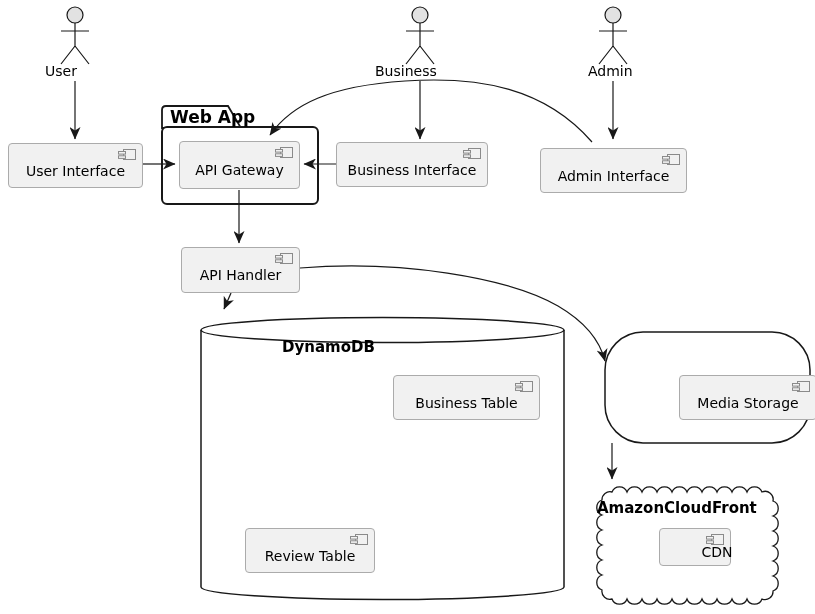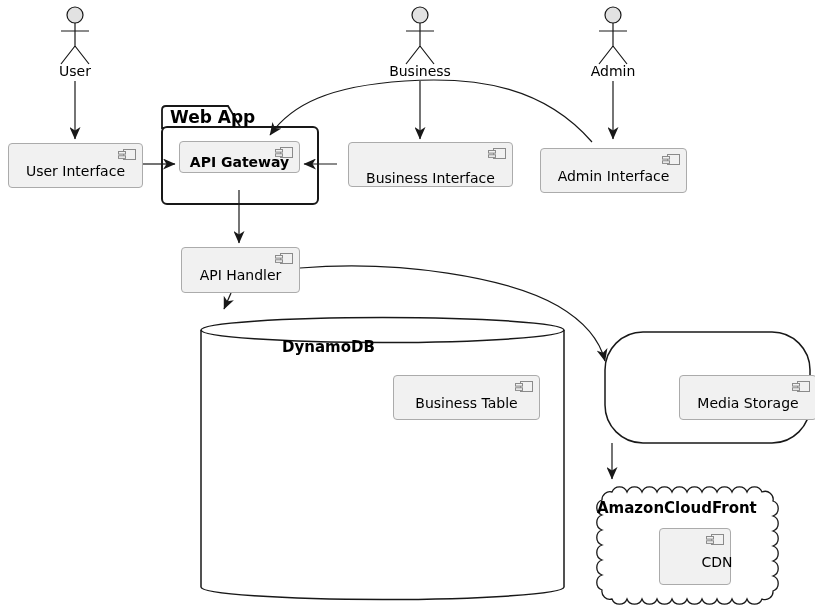--- a/index.html
+++ b/index.html
@@ -10,21 +10,21 @@
   svg.layer{position:absolute;left:0;top:0;}
   .component{
     position:absolute;background:#F1F1F1;border:1px solid #ABABAB;
     border-radius:4px;box-sizing:border-box;
     display:flex;align-items:center;justify-content:center;
     font-size:14px;padding-top:10px;
   }
   .comp-icon{position:absolute;top:4px;right:5px;line-height:0;}
   .ctitle{position:absolute;font-weight:bold;font-size:15px;text-align:left;}
   .ptitle{position:absolute;font-weight:bold;font-size:17px;}
-  .alabel{position:absolute;font-size:14px;text-align:center;}
+  .alabel{position:absolute;font-size:14px;text-align:left;}
 </style>
 </head>
 <body>
 
 <div class="canvas">
 
   <svg class="layer" width="815" height="614" viewBox="0 0 815 614">
     <defs>
       <marker id="ah" markerUnits="userSpaceOnUse" markerWidth="13" markerHeight="11" viewBox="0 0 13 11" refX="12" refY="5.5" orient="auto">
         <path d="M 0,0 L 12.5,5.5 L 0,11 L 3.5,5.5 Z" fill="#181818"></path>
@@ -94,32 +94,32 @@
     <span class="comp-icon">
       <svg width="20" height="14" viewBox="0 0 20 14" fill="#F1F1F1" stroke="#8A8A8A" stroke-width="1">
         <rect x="6.5" y="1.5" width="12" height="10" fill="none"></rect>
         <rect x="1.5" y="3.5" width="7" height="2.6"></rect>
           <rect x="1.5" y="7.8" width="7" height="2.6"></rect>
       </svg>
     </span>
     <span>User Interface</span>
   </div>
 
-  <div class="component" style="left:179px;top:141px;width:121px;height:32px;font-weight:bold;">
+  <div class="component" style="left:179px;top:141px;width:121px;height:48px;">
     <span class="comp-icon">
       <svg width="20" height="14" viewBox="0 0 20 14" fill="#F1F1F1" stroke="#8A8A8A" stroke-width="1">
         <rect x="6.5" y="1.5" width="12" height="10" fill="none"></rect>
         <rect x="1.5" y="3.5" width="7" height="2.6"></rect>
           <rect x="1.5" y="7.8" width="7" height="2.6"></rect>
       </svg>
     </span>
     <span>API Gateway</span>
   </div>
 
-  <div class="component" style="left:348px;top:142px;width:165px;height:45px;align-items:flex-end;">
+  <div class="component" style="left:336px;top:142px;width:152px;height:45px;">
     <span class="comp-icon">
       <svg width="20" height="14" viewBox="0 0 20 14" fill="#F1F1F1" stroke="#8A8A8A" stroke-width="1">
         <rect x="6.5" y="1.5" width="12" height="10" fill="none"></rect>
         <rect x="1.5" y="3.5" width="7" height="2.6"></rect>
           <rect x="1.5" y="7.8" width="7" height="2.6"></rect>
       </svg>
     </span>
     <span>Business Interface</span>
   </div>
 
@@ -150,34 +150,44 @@
     <span class="comp-icon">
       <svg width="20" height="14" viewBox="0 0 20 14" fill="#F1F1F1" stroke="#8A8A8A" stroke-width="1">
         <rect x="6.5" y="1.5" width="12" height="10" fill="none"></rect>
         <rect x="1.5" y="3.5" width="7" height="2.6"></rect>
           <rect x="1.5" y="7.8" width="7" height="2.6"></rect>
       </svg>
     </span>
     <span>Business Table</span>
   </div>
 
+  <div class="component" style="left:245px;top:528px;width:130px;height:45px;">
+    <span class="comp-icon">
+      <svg width="20" height="14" viewBox="0 0 20 14" fill="#F1F1F1" stroke="#8A8A8A" stroke-width="1">
+        <rect x="6.5" y="1.5" width="12" height="10" fill="none"></rect>
+        <rect x="1.5" y="3.5" width="7" height="2.6"></rect>
+          <rect x="1.5" y="7.8" width="7" height="2.6"></rect>
+      </svg>
+    </span>
+    <span>Review Table</span>
+  </div>
 
 
   <div class="component" style="left:647px;top:375px;width:138px;height:45px;margin-left:32px;">
     <span class="comp-icon">
       <svg width="20" height="14" viewBox="0 0 20 14" fill="#F1F1F1" stroke="#8A8A8A" stroke-width="1">
         <rect x="6.5" y="1.5" width="12" height="10" fill="none"></rect>
         <rect x="1.5" y="3.5" width="7" height="2.6"></rect>
           <rect x="1.5" y="7.8" width="7" height="2.6"></rect>
       </svg>
     </span>
     <span>Media Storage</span>
   </div>
 
-  <div class="component" style="left:659px;top:528px;width:72px;height:57px;padding-left:44px;">
+  <div class="component" style="left:659px;top:528px;width:72px;height:38px;padding-left:44px;">
     <span class="comp-icon">
       <svg width="20" height="14" viewBox="0 0 20 14" fill="#F1F1F1" stroke="#8A8A8A" stroke-width="1">
         <rect x="6.5" y="1.5" width="12" height="10" fill="none"></rect>
         <rect x="1.5" y="3.5" width="7" height="2.6"></rect>
           <rect x="1.5" y="7.8" width="7" height="2.6"></rect>
       </svg>
     </span>
     <span>CDN</span>
   </div>
 

